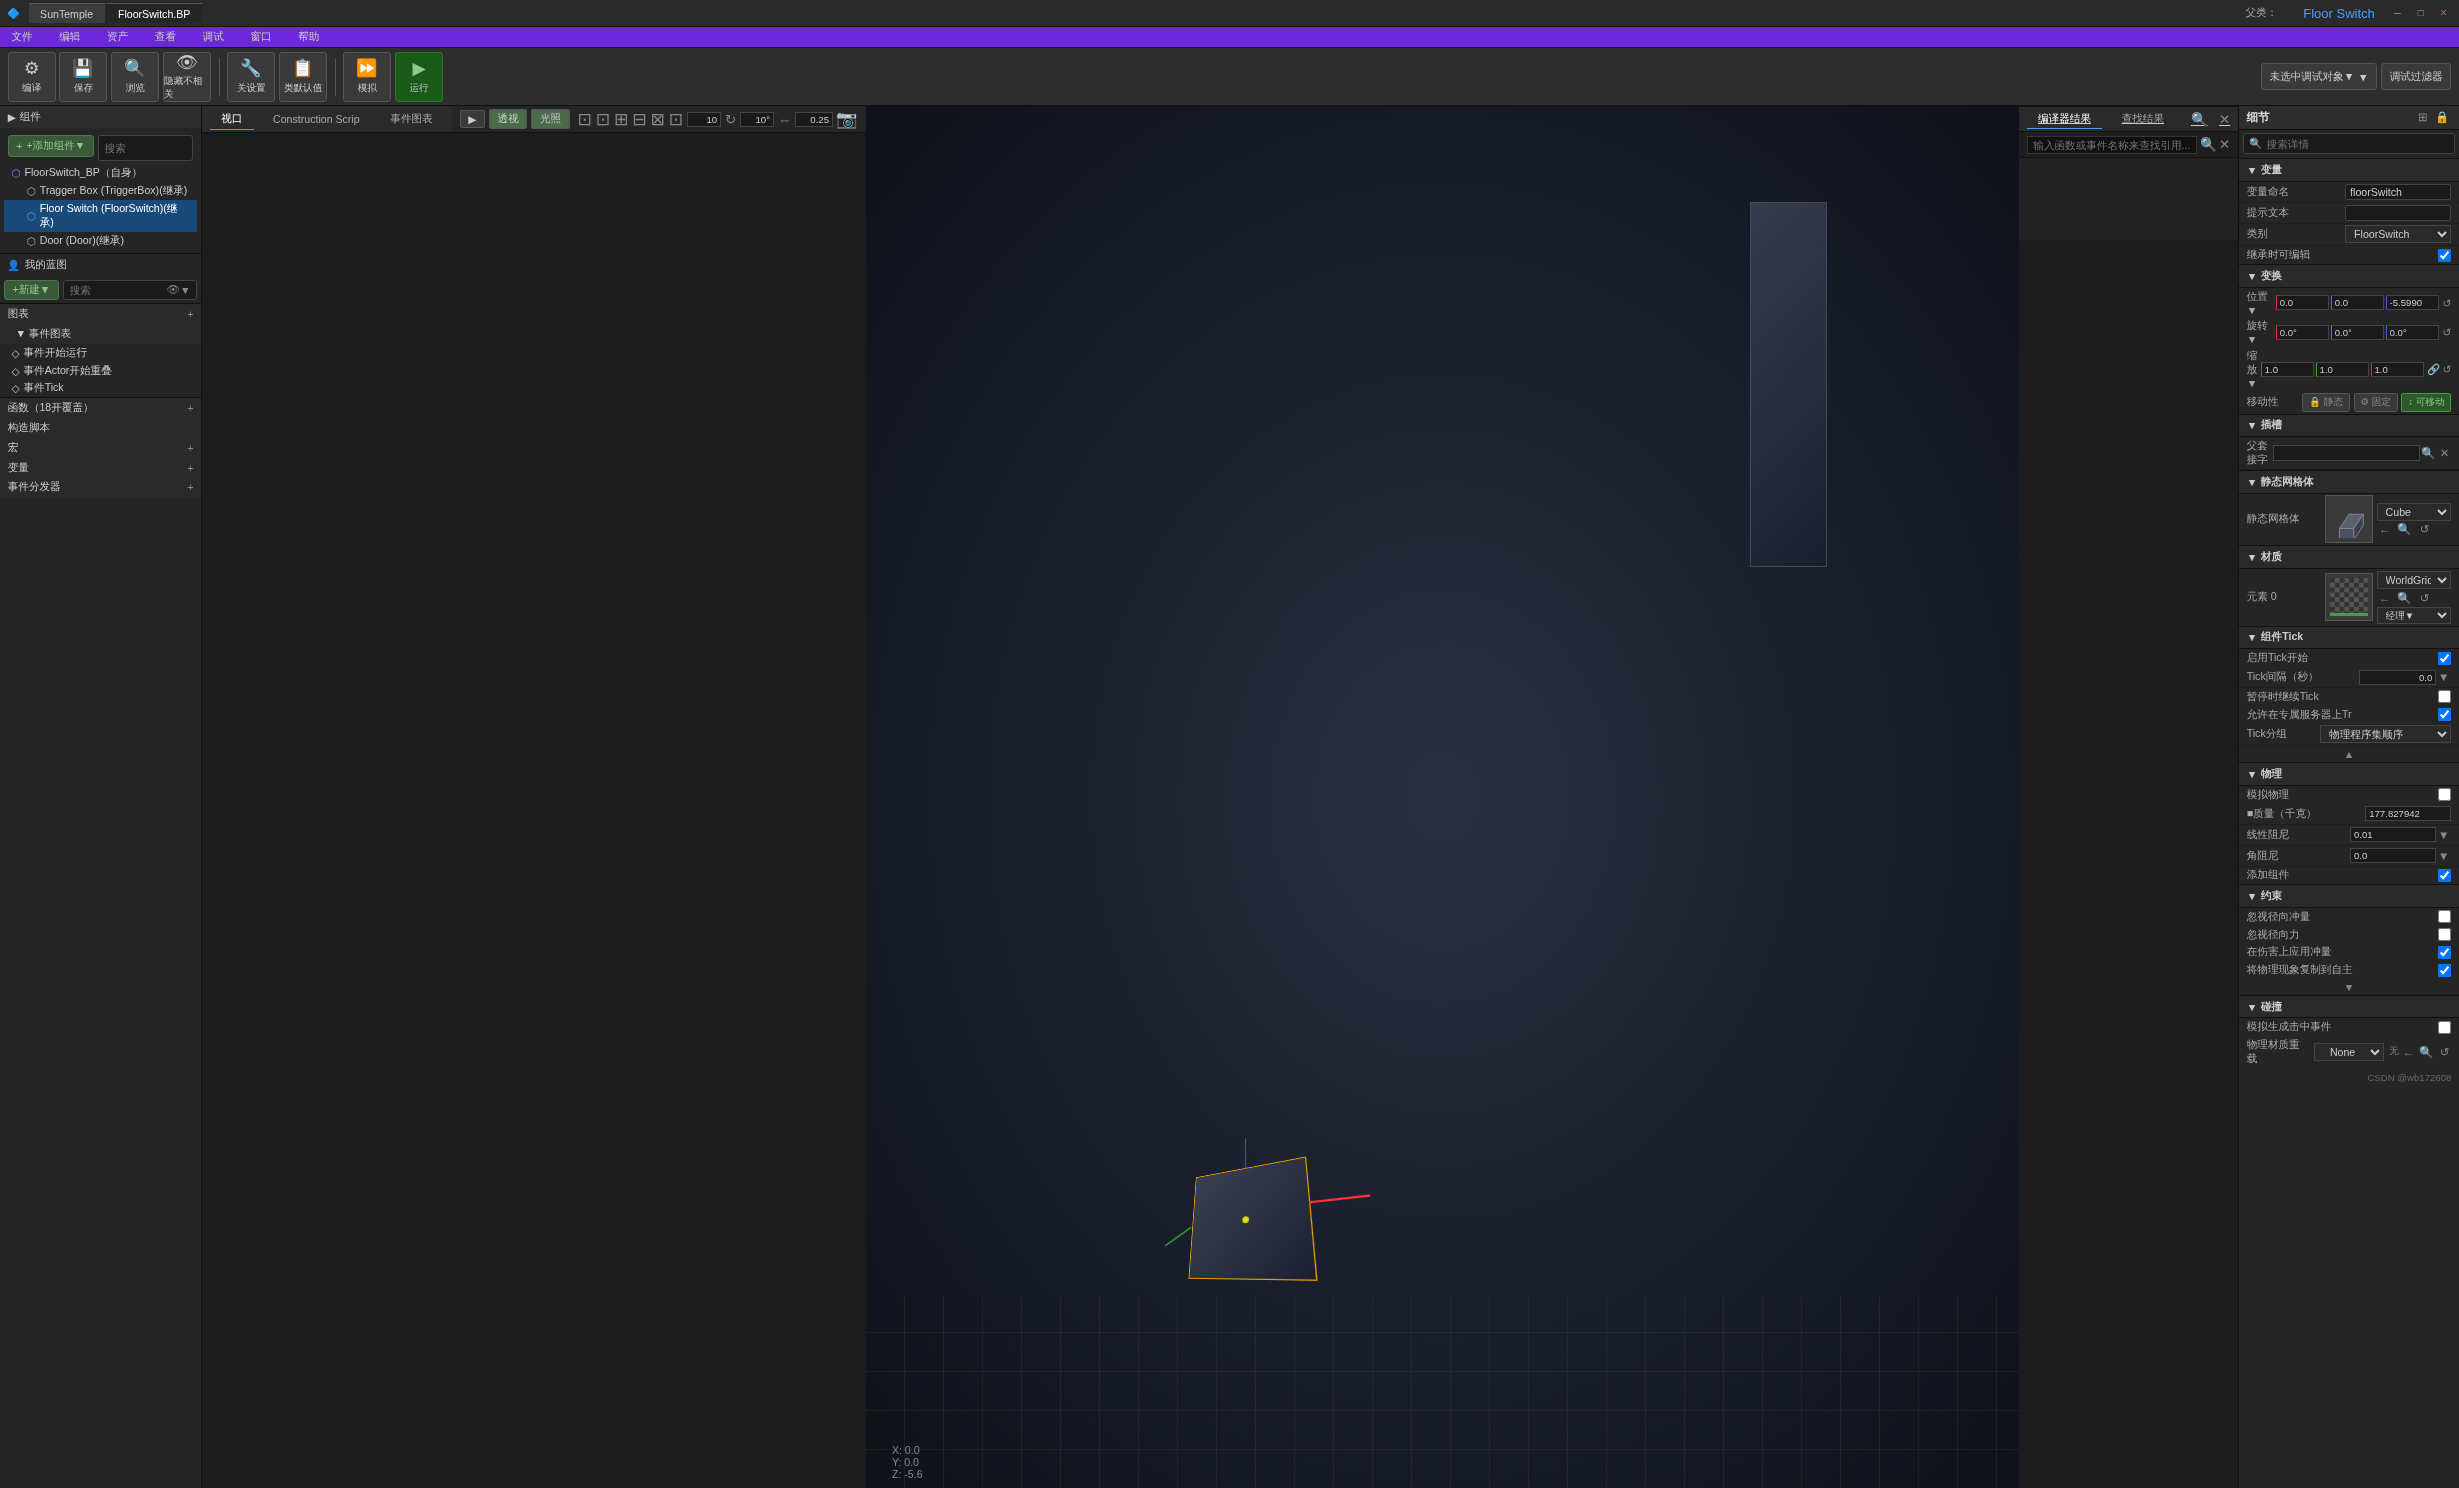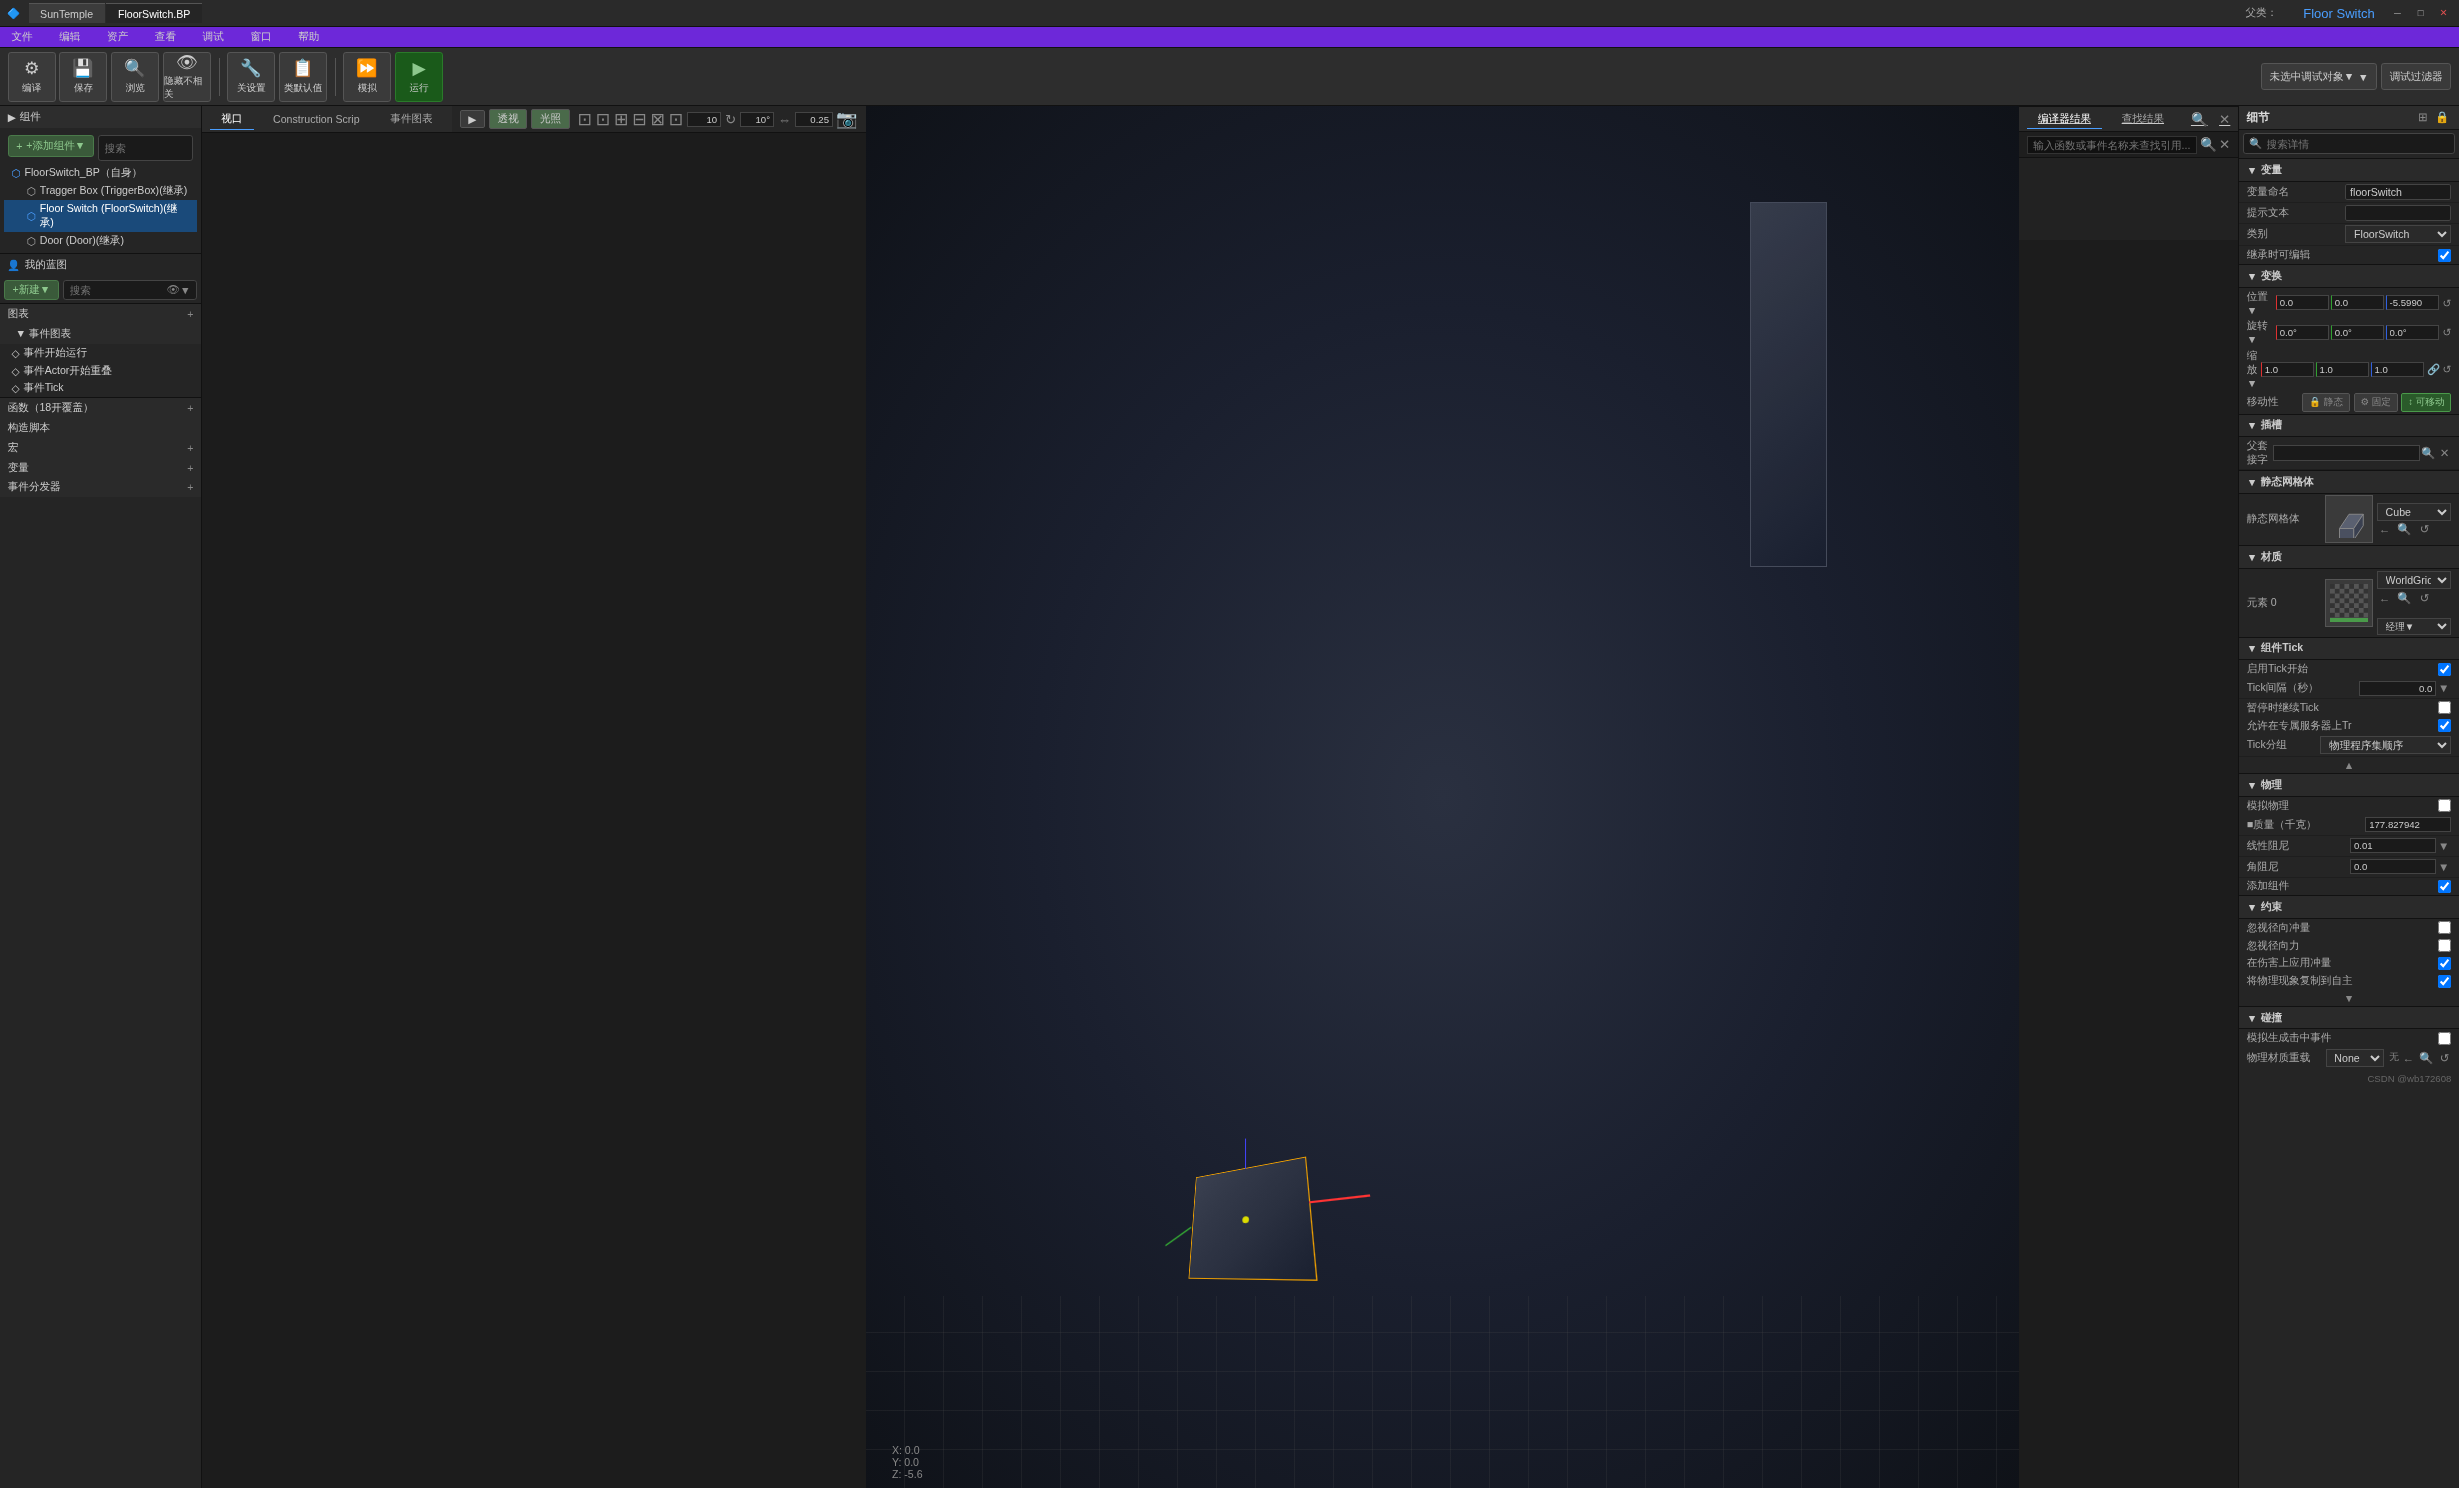--- a/index.html
+++ b/index.html
@@ -514,21 +514,21 @@
       </div>
       <div style="flex:1;">
         <select class="select-full">
           <option value="WorldGridMaterial">WorldGridMaterial</option>
         </select>
         <div style="display:flex; gap:3.8px; margin-top:1.9px;">
           <button class="rp-icon-btn">←</button>
           <button class="rp-icon-btn">🔍</button>
           <button class="rp-icon-btn">↺</button>
         </div>
-        <select class="select-full" style="margin-top:13px; font-size:9.6px;">
+        <select class="select-full" style="margin-top:2px; font-size:9.6px;">
           <option value="经理▼">经理▼</option>
         </select>
       </div>
     </div>
 
     <div class="section-title">
       <span>▼</span>
       <span>组件Tick</span>
     </div>
 
@@ -630,21 +630,21 @@
       <span>碰撞</span>
     </div>
 
     <div class="checkbox-row">
       <span class="prop-label">模拟生成击中事件</span>
       <input type="checkbox" style="">
     </div>
 
     <div class="material-row">
       <span class="prop-label">物理材质重载</span>
-      <select class="select-full" style="width:58px;">
+      <select class="select-full" style="width:70px;text-align:center;">
         <option value="None">None</option>
       </select>
       <div style="display:flex; gap:1.9px; margin-left:1.9px;">
         <span style="font-size:9.6px; color:#888; cursor:pointer;">无</span>
         <button class="rp-icon-btn">←</button>
         <button class="rp-icon-btn">🔍</button>
         <button class="rp-icon-btn">↺</button>
       </div>
     </div>
 

